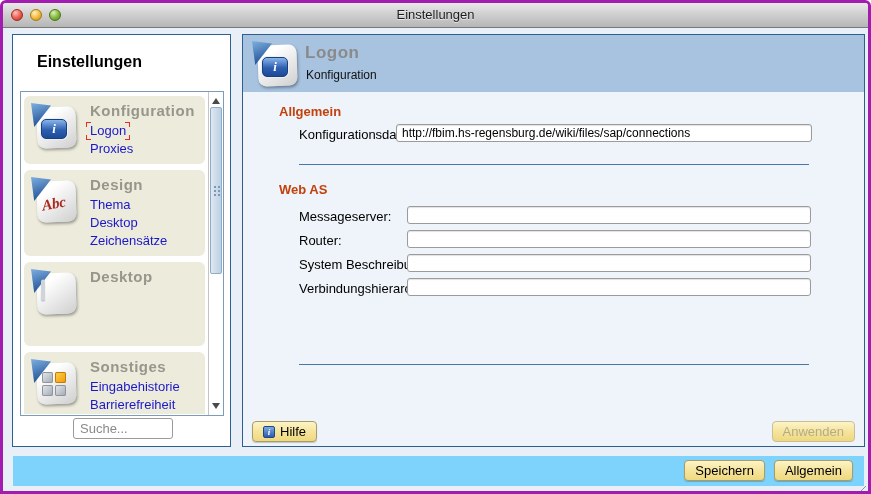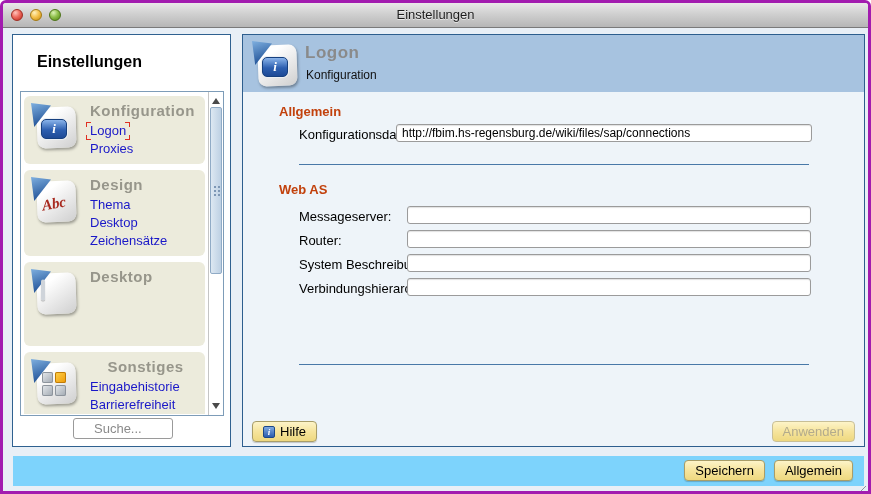--- a/index.html
+++ b/index.html
@@ -36,21 +36,21 @@
 
   
   .vscrollbar { position:absolute; right:0; top:0; bottom:0; width:15px; background:#ffffff; border-left:1px solid #c5c5c5; }
   .sb-btn { position:absolute; left:0; right:0; height:14px; display:flex; align-items:center; justify-content:center; }
   .sb-btn.up { top:2px; } .sb-btn.down { bottom:2px; }
   .tri-up { width:0; height:0; border-left:4px solid transparent; border-right:4px solid transparent; border-bottom:6px solid #4a4a4a; }
   .tri-down { width:0; height:0; border-left:4px solid transparent; border-right:4px solid transparent; border-top:6px solid #4a4a4a; }
   .sb-thumb { position:absolute; left:1px; right:1px; top:15px; height:167px; background:linear-gradient(to right,#dde8f2,#bdd0e3); border:1px solid #90abc6; border-radius:2px; display:flex; align-items:center; justify-content:center; }
   .grip { width:7px; height:11px; background-image:radial-gradient(#7d97b5 36%, transparent 40%); background-size:4px 4px; }
 
-  .search { position:absolute; left:60px; bottom:7px; width:100px; height:21px; border:1px solid #9a9a9a; border-radius:3px; font-size:13px; color:#444; padding:0 20px; outline:none; font-family:"Liberation Sans",sans-serif; }
+  .search { position:absolute; left:60px; bottom:7px; width:100px; height:21px; border:1px solid #9a9a9a; border-radius:3px; font-size:13px; color:#444; padding:0 6px; outline:none; font-family:"Liberation Sans",sans-serif; }
   .search::placeholder { color:#8a8a8a; }
 
   
   .tile-icon { position:relative; width:48px; height:50px; flex:0 0 48px; }
   .sheet { position:absolute; left:7px; top:5px; right:2px; bottom:4px; background:linear-gradient(145deg,#ffffff 25%,#d2d2d2 95%); border-radius:8px; box-shadow:1px 2px 3px rgba(0,0,0,.35); transform:rotate(-2deg); }
   .fold { position:absolute; left:1px; top:1px; width:20px; height:24px; background:linear-gradient(160deg,#7fb0e0 0%,#2a5b9e 75%); clip-path:polygon(0 0,100% 10%,16% 100%); }
   .cfg-btn { position:absolute; left:50%; top:54%; transform:translate(-50%,-50%); width:26px; height:20px; background:linear-gradient(#8ab4ea,#2d5fb0 55%,#1e4a96); border:1px solid #16407f; border-radius:5px; box-shadow:0 0 0 1px #eceff3; color:#fff; font-style:italic; font-weight:bold; font-family:"Liberation Serif",serif; font-size:13px; display:flex; align-items:center; justify-content:center; }
   .abc-text { position:absolute; left:50%; top:56%; transform:translate(-50%,-50%) rotate(-10deg); color:#a82a20; font-style:italic; font-weight:bold; font-family:"Liberation Serif",serif; font-size:15px; }
   .mon { position:absolute; left:50%; top:50%; transform:translate(-50%,-52%); width:26px; height:22px; }
   .mon-screen { width:24px; height:16px; background:linear-gradient(135deg,#cdeafa 10%,#3b7ec2 90%); border:2px solid #cfd4da; border-radius:2px; box-shadow:0 1px 1px rgba(0,0,0,.3); }
@@ -142,21 +142,21 @@
             <div class="tile-icon">
               <span class="sheet"></span>
               <span class="fold"></span>
               <span class="mon"><span class="mon-screen"></span><span class="mon-stand"></span><span class="mon-base"></span></span>
             </div>
             <div class="card-text">
               <div class="card-title">Desktop</div>
             </div>
           </div>
 
-          <div class="card" style="min-height:84px;text-align:center;">
+          <div class="card" style="min-height:84px;">
             <div class="tile-icon">
               <span class="sheet"></span>
               <span class="fold"></span>
               <span class="grid2">
                   <span></span>
                   <span class="orange"></span>
                   <span></span>
                   <span></span>
                 </span>
             </div>

